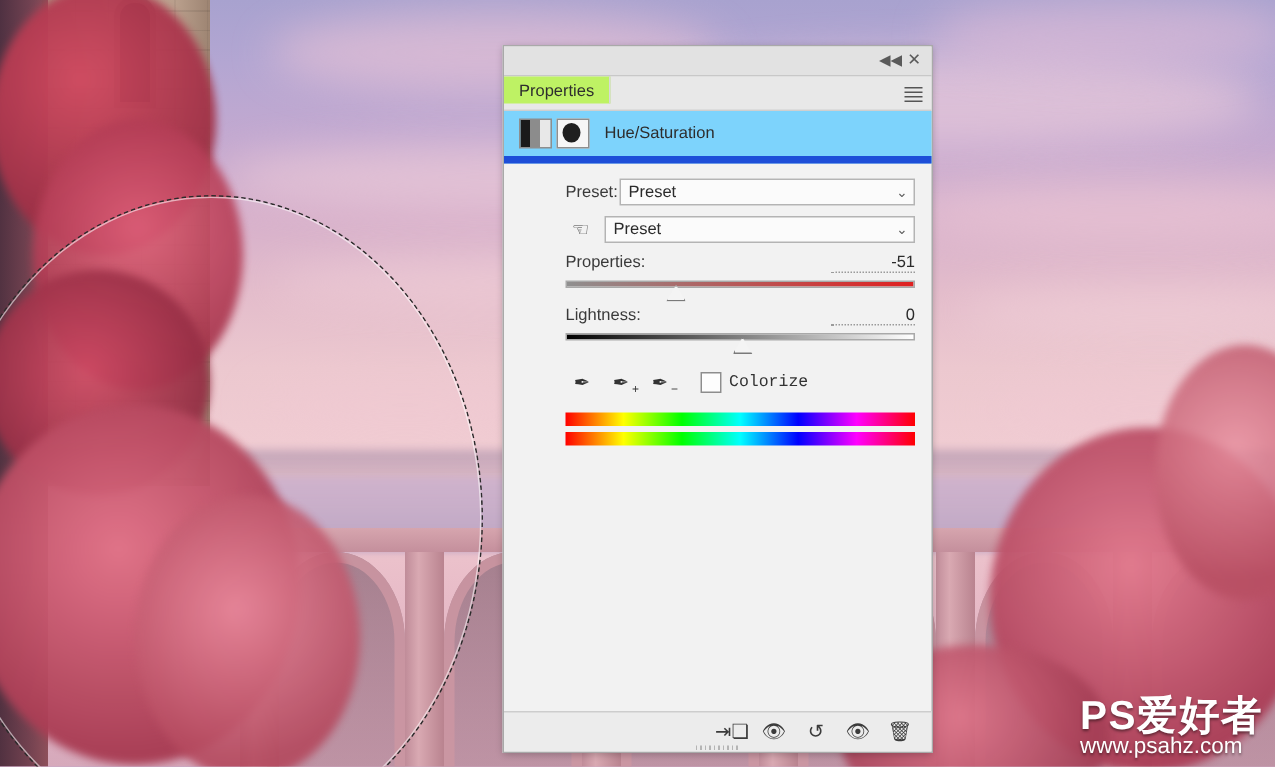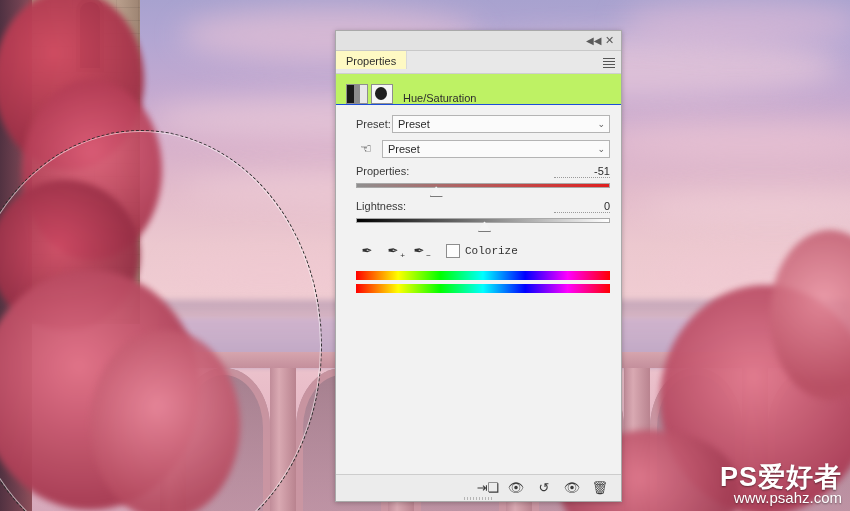--- a/index.html
+++ b/index.html
@@ -202,45 +202,45 @@
     background: #e8e8e8;
     border-bottom: 1px solid #cfcfcf;
     position: relative;
   }
   .tab {
     display: inline-block;
     padding: 4px 10px 0 10px;
     height: 18px;
     font-size: 11px;
     color: #2e2e2e;
-    background: #fef9c3;
+    background: #bef264;
     border-right: 1px solid #d8d8d8;
     box-sizing: border-box;
   }
   .panel-menu {
     position: absolute;
     right: 6px;
     top: 5px;
     width: 12px;
     height: 12px;
     cursor: pointer;
   }
   .panel-menu span {
     display: block;
     height: 1px;
     background: #555;
     margin: 2px 0;
   }
   .adj-header {
     height: 30px;
     display: flex;
-    align-items: flex-end;
+    align-items: center;
     padding: 0 10px;
-    border-bottom: 1px solid #1d4ed8;
-    background: #bef264;
+    border-bottom: 5px solid #1d4ed8;
+    background: #7dd3fc;
   }
   .thumb {
     width: 20px;
     height: 18px;
     margin-right: 3px;
     background: linear-gradient(to right, #1a1a1a 0 33%, #8c8c8c 33% 66%, #e8e8e8 66% 100%);
     border: 1px solid #8e8e8e;
   }
   .mask-thumb {
     width: 20px;
@@ -254,21 +254,21 @@
   .mask-thumb::after {
     content: "";
     position: absolute;
     left: 3px; top: 2px;
     width: 12px; height: 13px;
     border-radius: 50%;
     background: #1f1f1f;
   }
   .adj-title { font-size: 11px; color: #2d2d2d; }
 
-  .panel-body { padding: 10px 11px 0 20px; }
+  .panel-body { padding: 10px 11px 0 8px; margin-left: 33px; }
 
   .row {
     display: flex;
     align-items: center;
     margin-bottom: 7px;
   }
   .row .lbl {
     width: 36px;
     font-size: 11px;
     color: #3a3a3a;
@@ -426,21 +426,20 @@
     width: 30px;
     height: 3px;
     background: repeating-linear-gradient(to right, #b5b5b5 0 1px, transparent 1px 3px);
   }
 
   
   .watermark {
     position: absolute;
     right: 8px;
     bottom: 6px;
-    text-align: right;
     font-family: "Liberation Sans", sans-serif;
     color: #ffffff;
     text-shadow: 0 1px 2px rgba(0,0,0,.45);
   }
   .wm-main {
     font-size: 27px;
     font-weight: bold;
     letter-spacing: 1px;
     line-height: 28px;
   }

